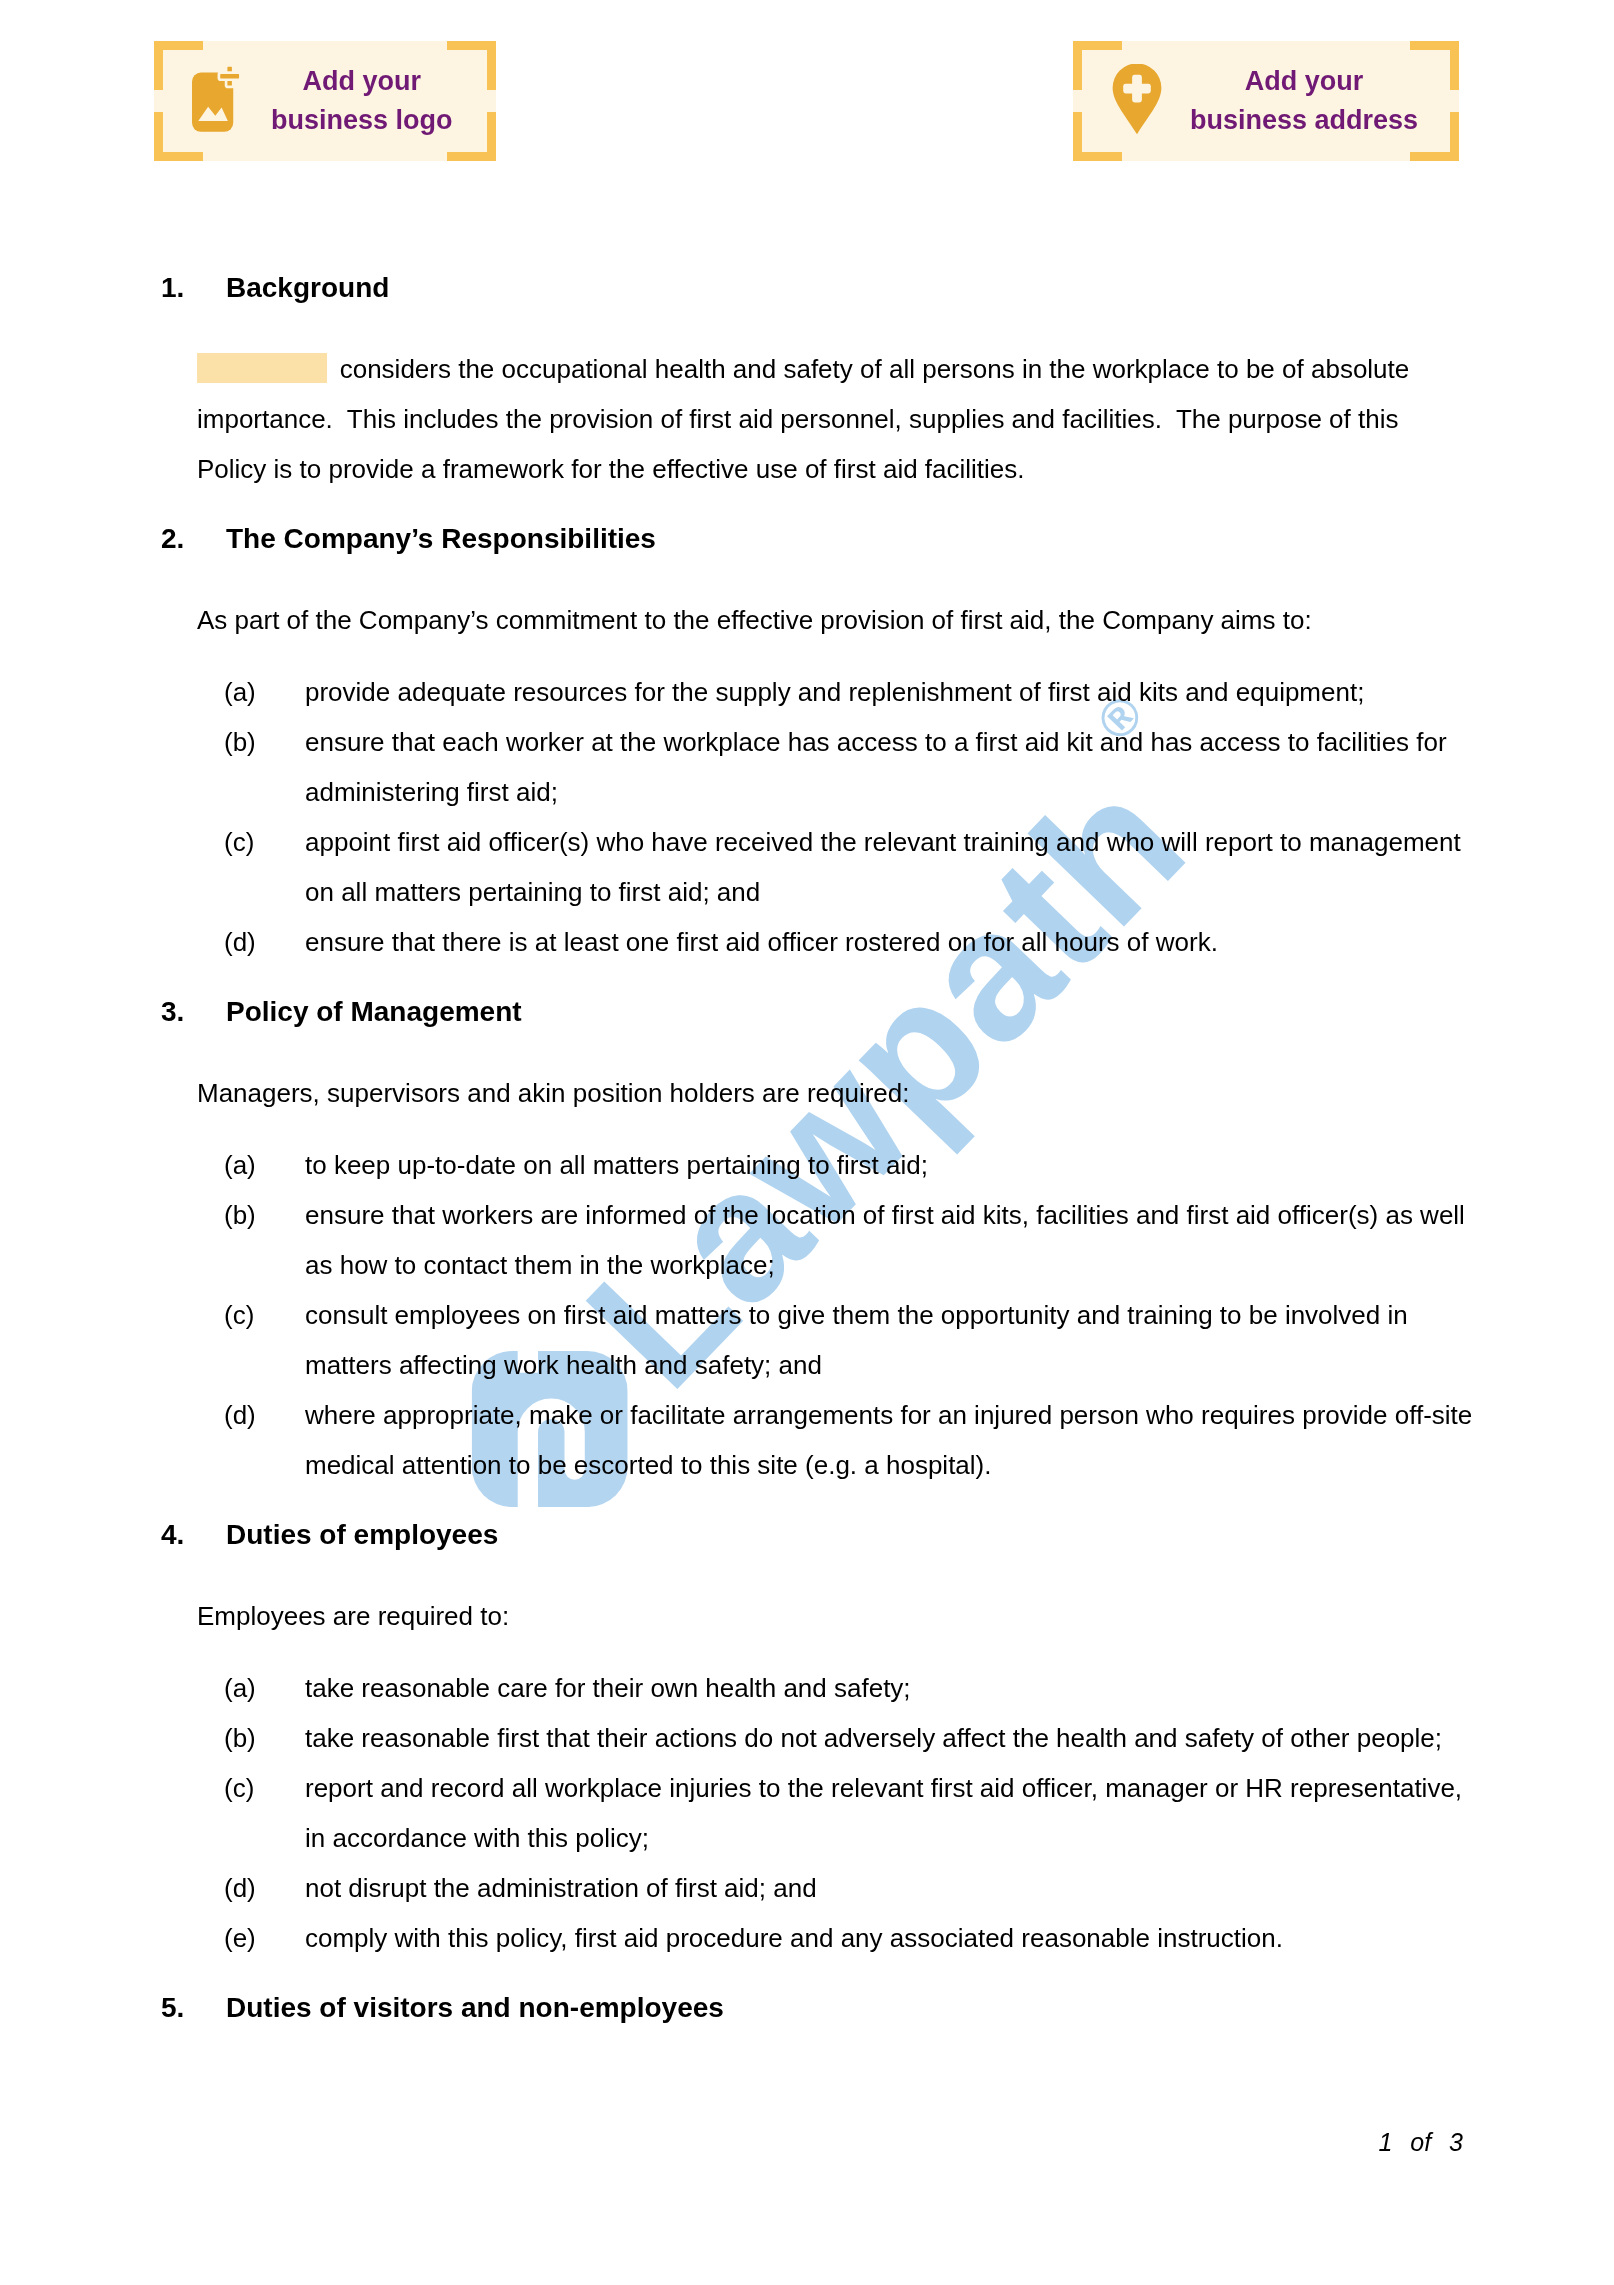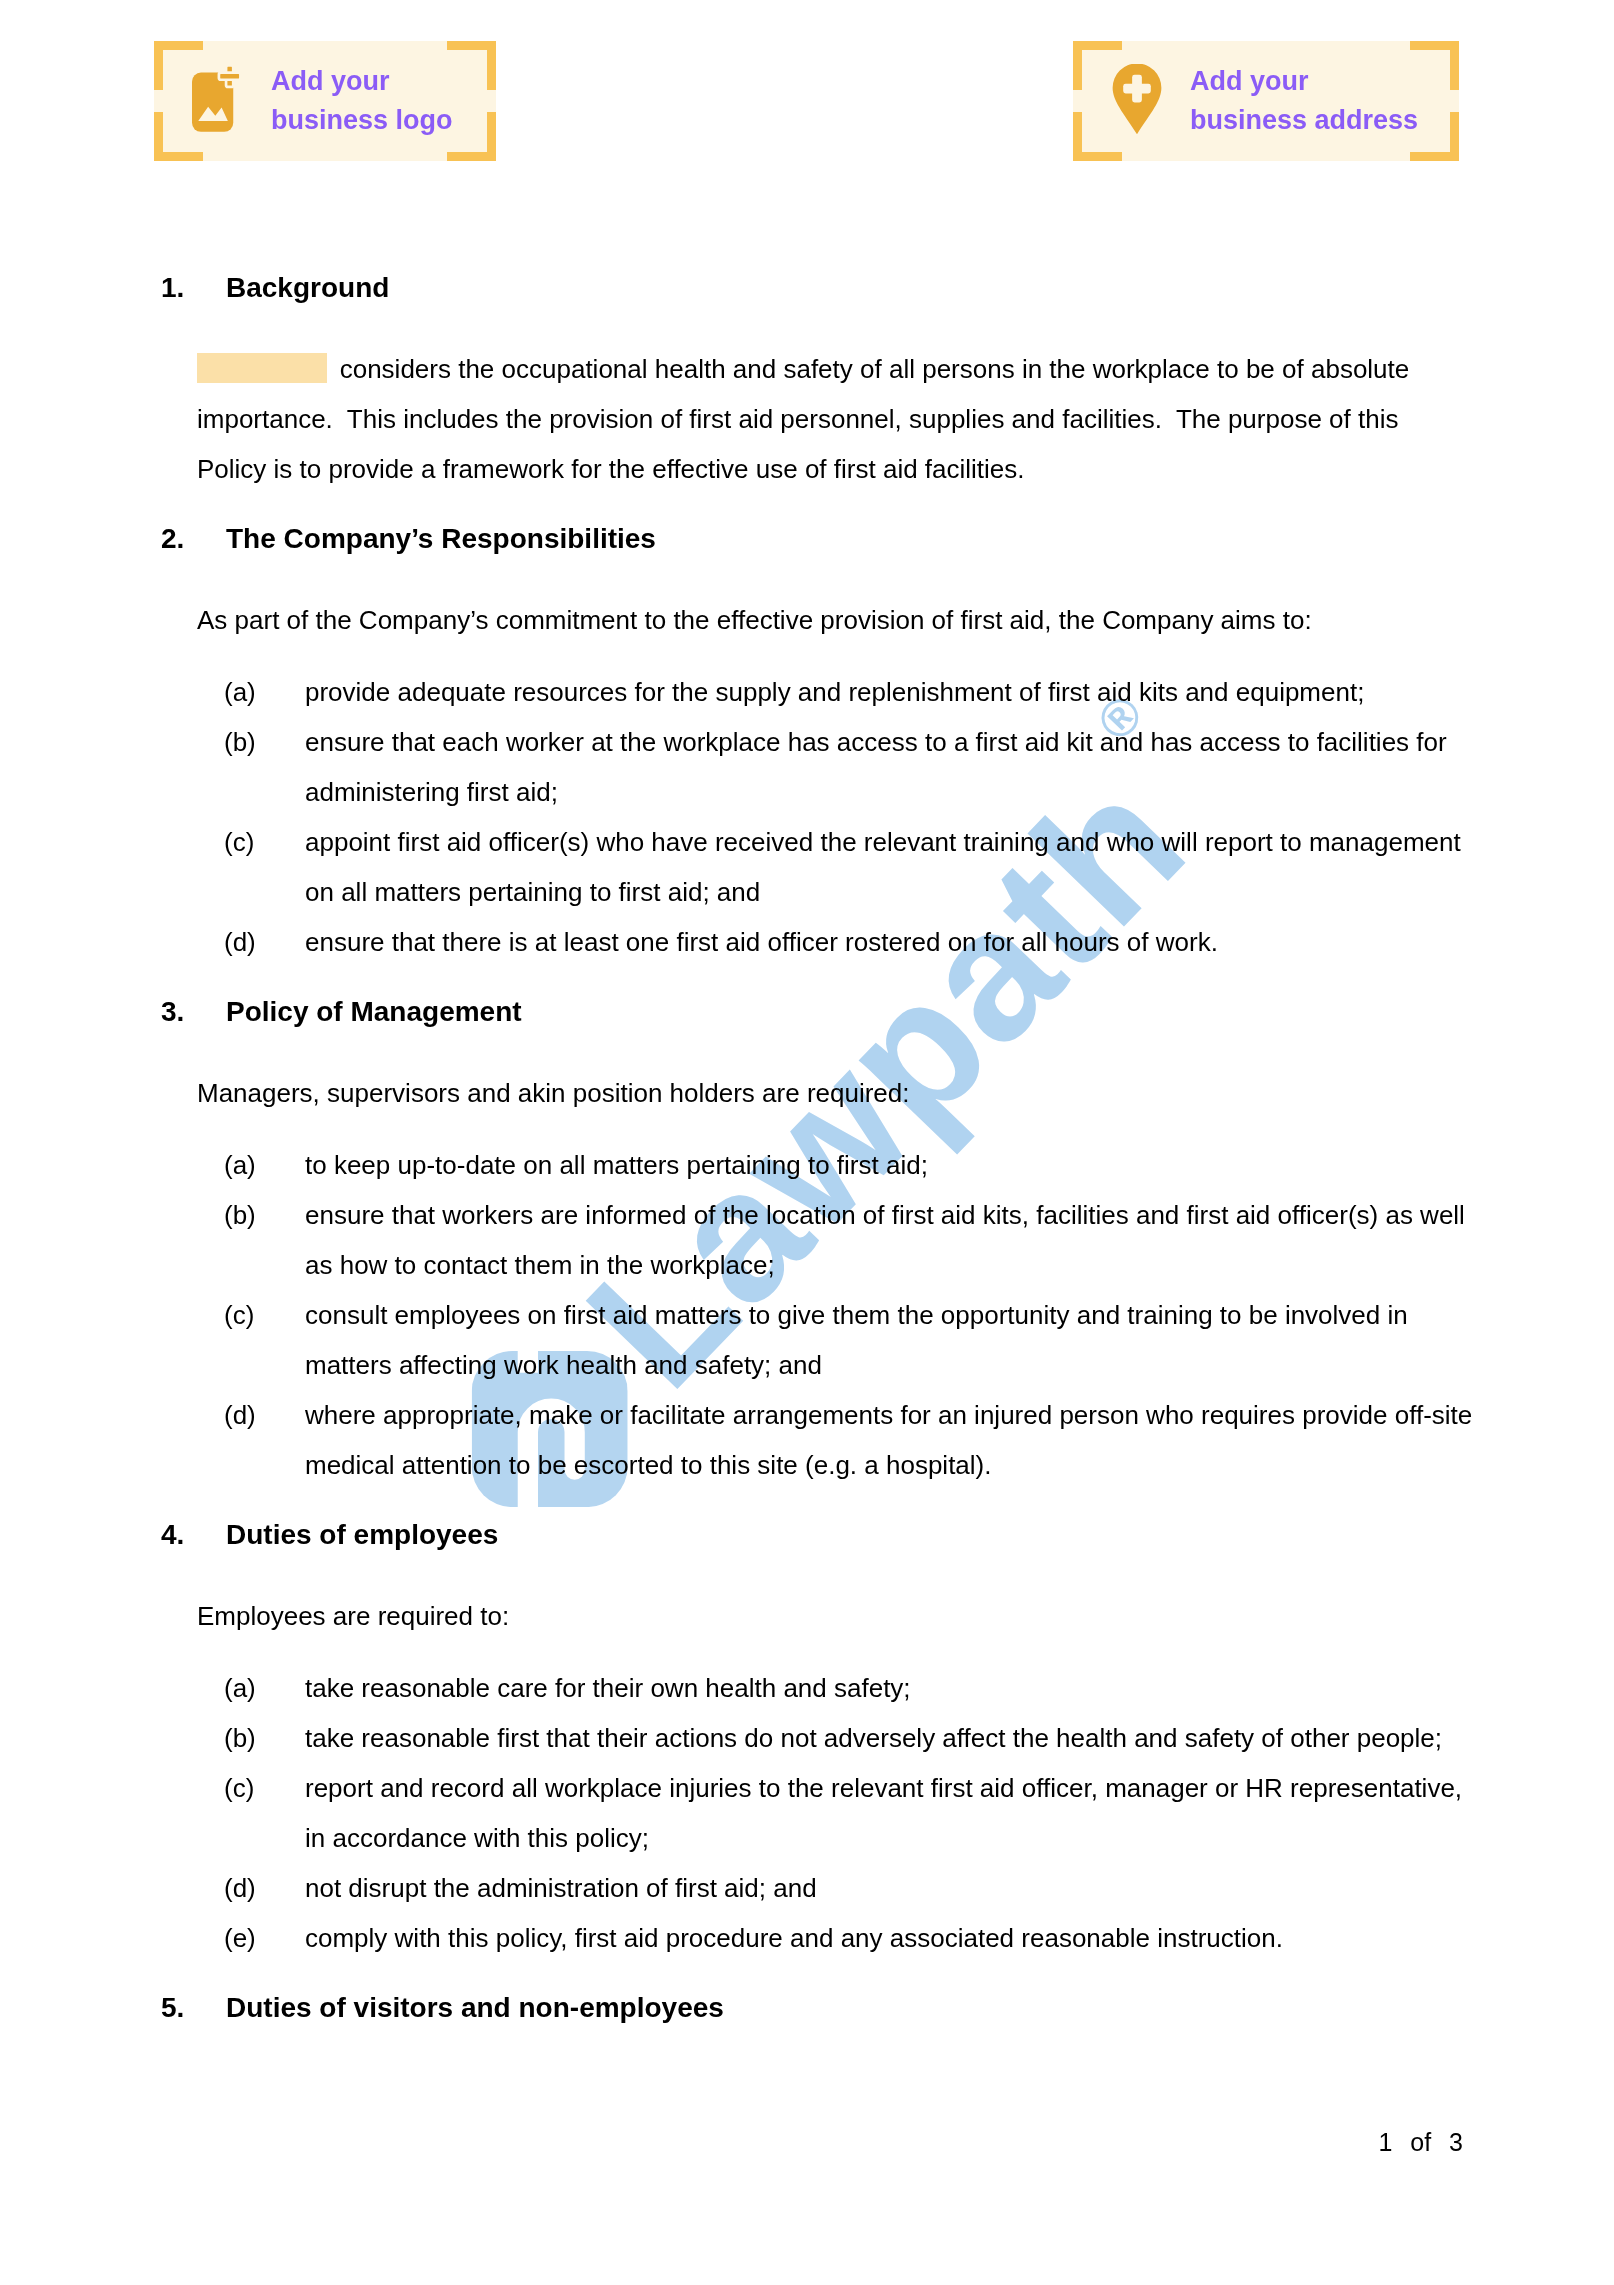--- a/index.html
+++ b/index.html
@@ -13,21 +13,21 @@
     position:absolute; background:#FDF5E2; box-sizing:border-box;
     display:flex; align-items:center; gap:27px; padding-left:38px; cursor:pointer;
   }
   #logo-box    { left:154px;  top:41px; width:342px; height:120px; }
   #address-box { left:1073px; top:41px; width:386px; height:120px; }
   .corner { position:absolute; width:40px; height:40px; }
   .corner.tl { left:0; top:0;     border-left:9px solid #F8C254; border-top:9px solid #F8C254; }
   .corner.tr { right:0; top:0;    border-right:9px solid #F8C254; border-top:9px solid #F8C254; }
   .corner.bl { left:0; bottom:0;  border-left:9px solid #F8C254; border-bottom:9px solid #F8C254; }
   .corner.br { right:0; bottom:0; border-right:9px solid #F8C254; border-bottom:9px solid #F8C254; }
-  .ph-label { color:#8b5cf6; font-weight:bold; font-size:27px; line-height:39px; }
+  .ph-label { color:#701a75; font-weight:bold; font-size:27px; line-height:39px;text-align:center; }
   .ph-icon { flex:none; }
 
   
   .watermark {
     position:absolute; left:335px; top:963px; width:1049px; height:289px;
     transform:rotate(-46deg); display:flex; align-items:center; gap:27px;
     z-index:0; pointer-events:none;
   }
   .wm-icon { width:156px; height:156px; transform:rotate(46deg); flex:none; opacity:.95; }
   .wm-text { font-size:185px; font-weight:bold; color:#B0D3F0; letter-spacing:0.9px; white-space:nowrap; }
@@ -48,21 +48,21 @@
     margin:38px 0 0 36px; font-size:26px; line-height:50px; white-space:pre-wrap;
   }
   .list { margin-top:22px; padding-left:63px; font-size:26px; line-height:50px; }
   .li { display:grid; grid-template-columns:81px 1fr; }
   .li .t { white-space:pre-wrap; }
   .highlight-blank {
     display:inline-block; width:130px; height:30px; background:#FBE0A8;
     vertical-align:-5.4px; margin-right:12.7px;
   }
   .footer-page {
-    position:absolute; right:152px; top:2128px; font-size:25px; word-spacing:11px; z-index:1;
+    position:absolute; right:152px; top:2128px; font-size:25px; word-spacing:11px; z-index:1;font-style:italic;
   }
 </style>
 </head>
 <body>
 
 <div class="page">
 
   <div class="ph-box" id="logo-box">
     <span class="corner tl"></span>
     <span class="corner tr"></span>

